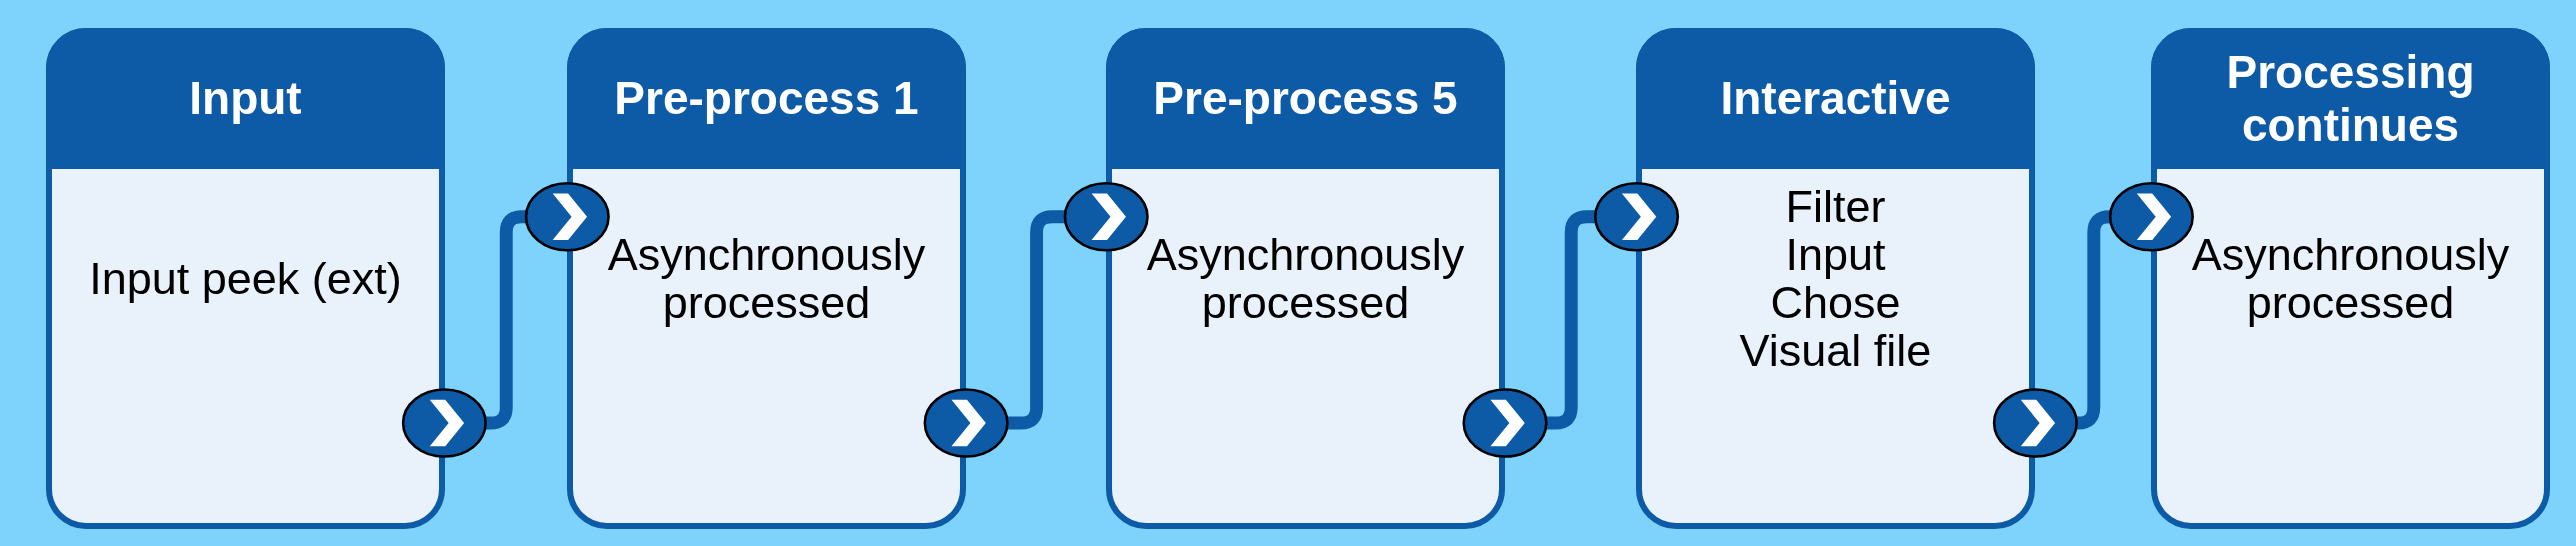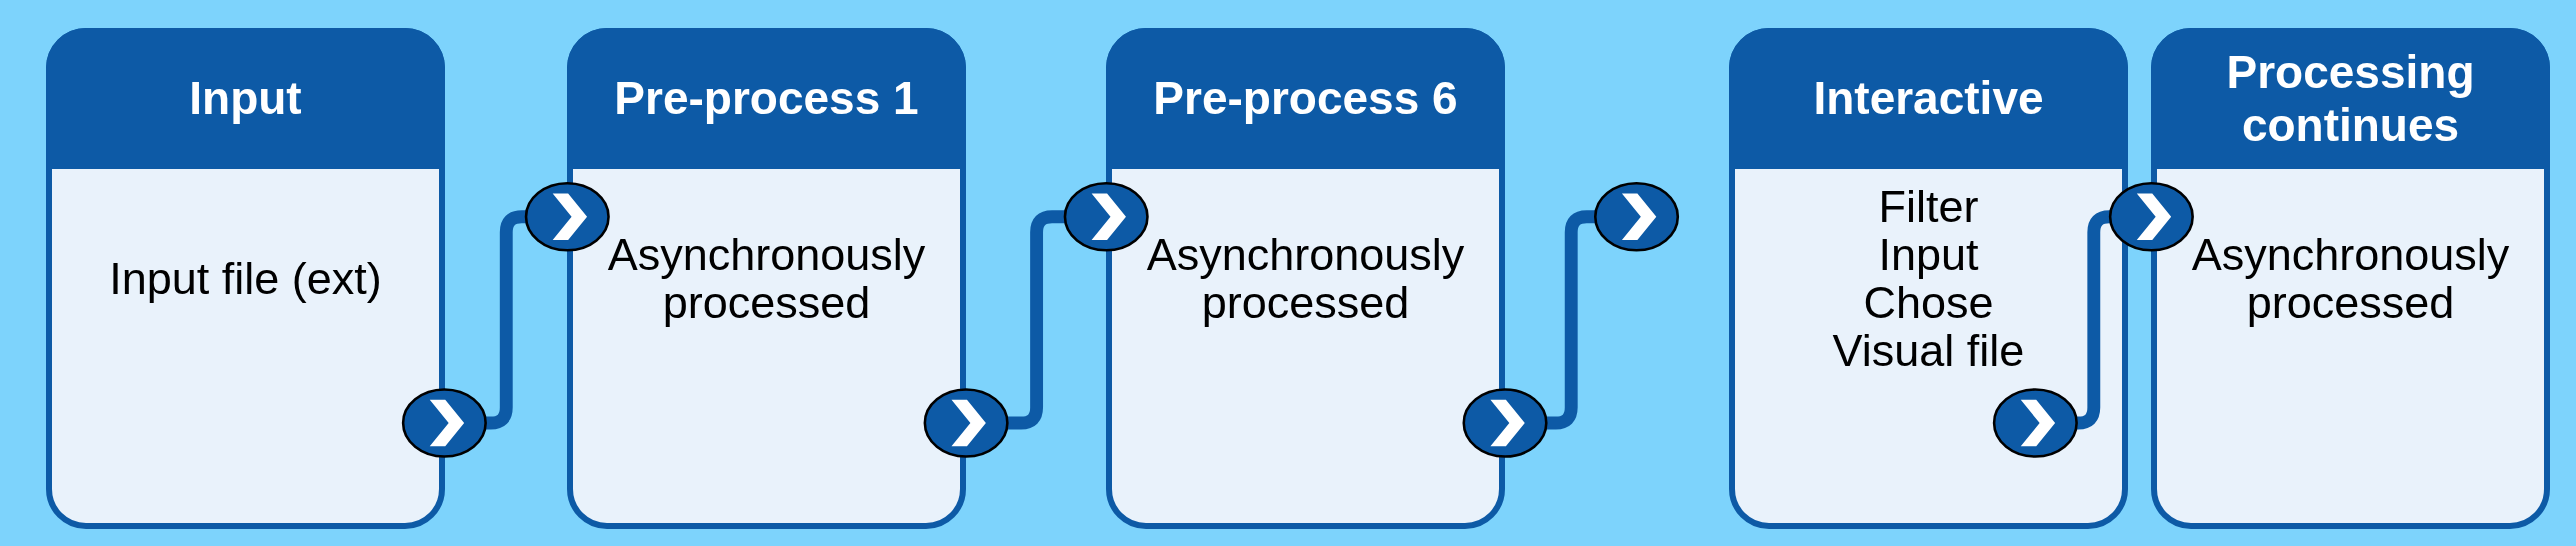--- a/index.html
+++ b/index.html
@@ -57,42 +57,42 @@
 </head>
 <body>
 
 <div class="canvas" id="canvas">
   <div id="stage-layer">
       <div class="stage-box" style="left: 46px; width: 399px;">
     <div class="stage-header">
           <div class="line">Input</div>
         </div>
     <div class="stage-body">
-          <div class="line">Input file (ext)</div>
+          <div class="line">Input peek (ext)</div>
         </div>
   </div>
       <div class="stage-box" style="left: 567px; width: 399px;">
     <div class="stage-header">
           <div class="line">Pre-process 1</div>
         </div>
     <div class="stage-body">
           <div class="line">Asynchronously</div>
           <div class="line">processed</div>
         </div>
   </div>
       <div class="stage-box" style="left: 1106px; width: 399px;">
     <div class="stage-header">
-          <div class="line">Pre-process 6</div>
+          <div class="line">Pre-process 5</div>
         </div>
     <div class="stage-body">
           <div class="line">Asynchronously</div>
           <div class="line">processed</div>
         </div>
   </div>
-      <div class="stage-box" style="left: 1729px; width: 399px;">
+      <div class="stage-box" style="left: 1636px; width: 399px;">
     <div class="stage-header">
           <div class="line">Interactive</div>
         </div>
     <div class="stage-body">
           <div class="line">Filter</div>
           <div class="line">Input</div>
           <div class="line">Chose</div>
           <div class="line">Visual file</div>
         </div>
   </div>

